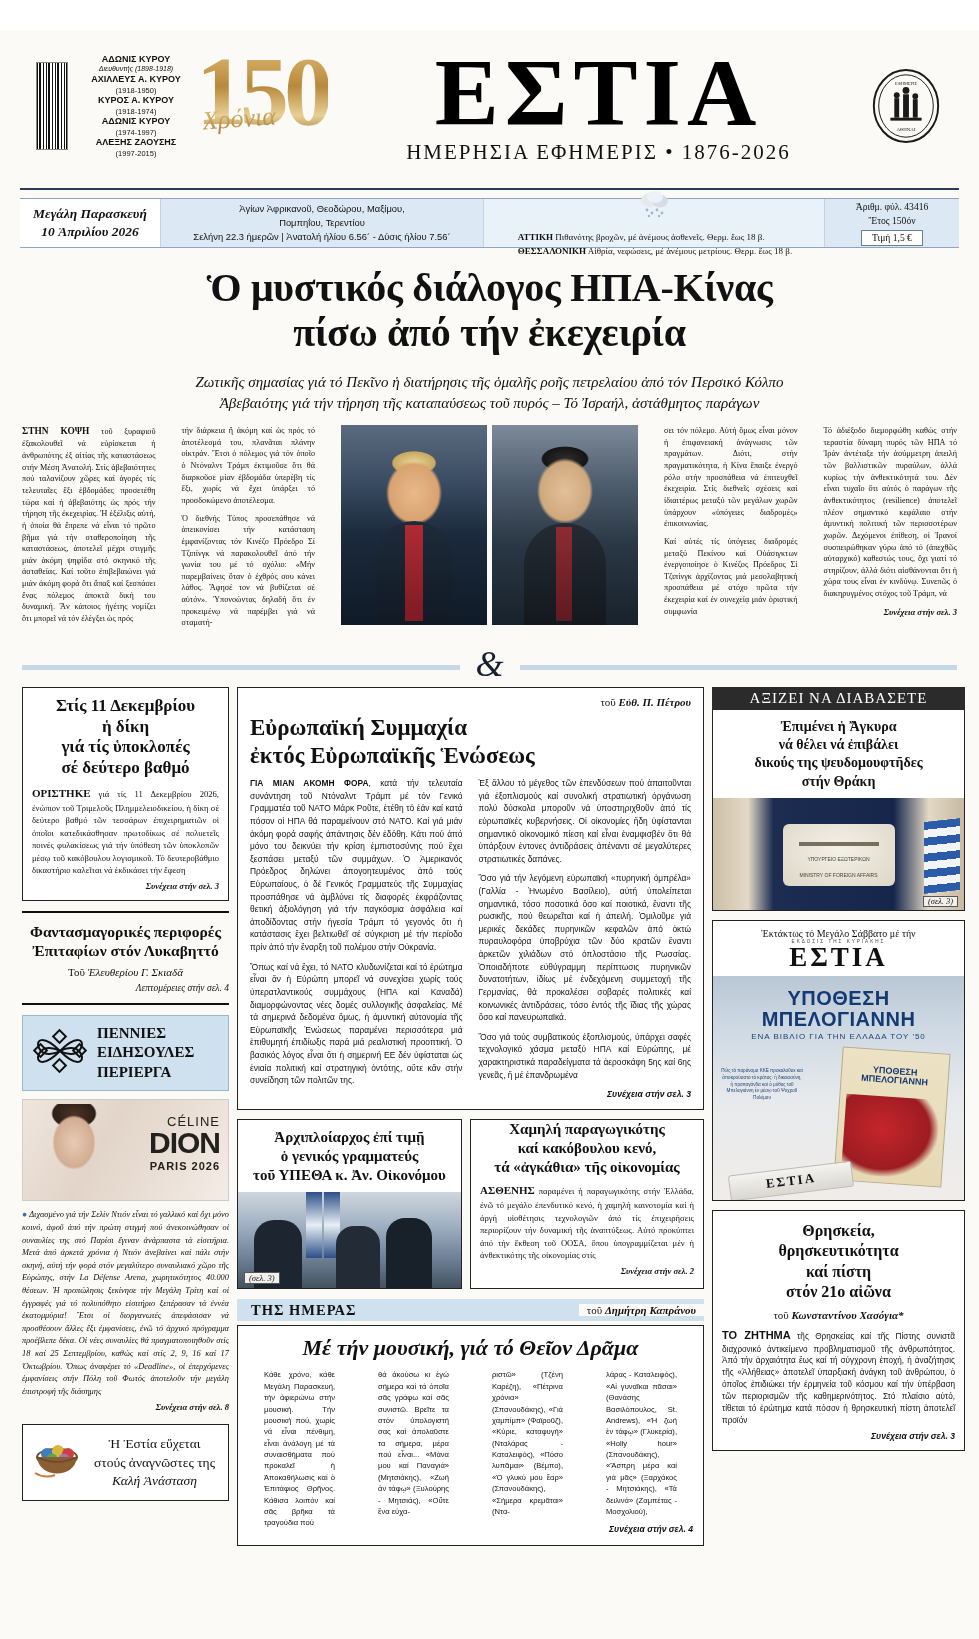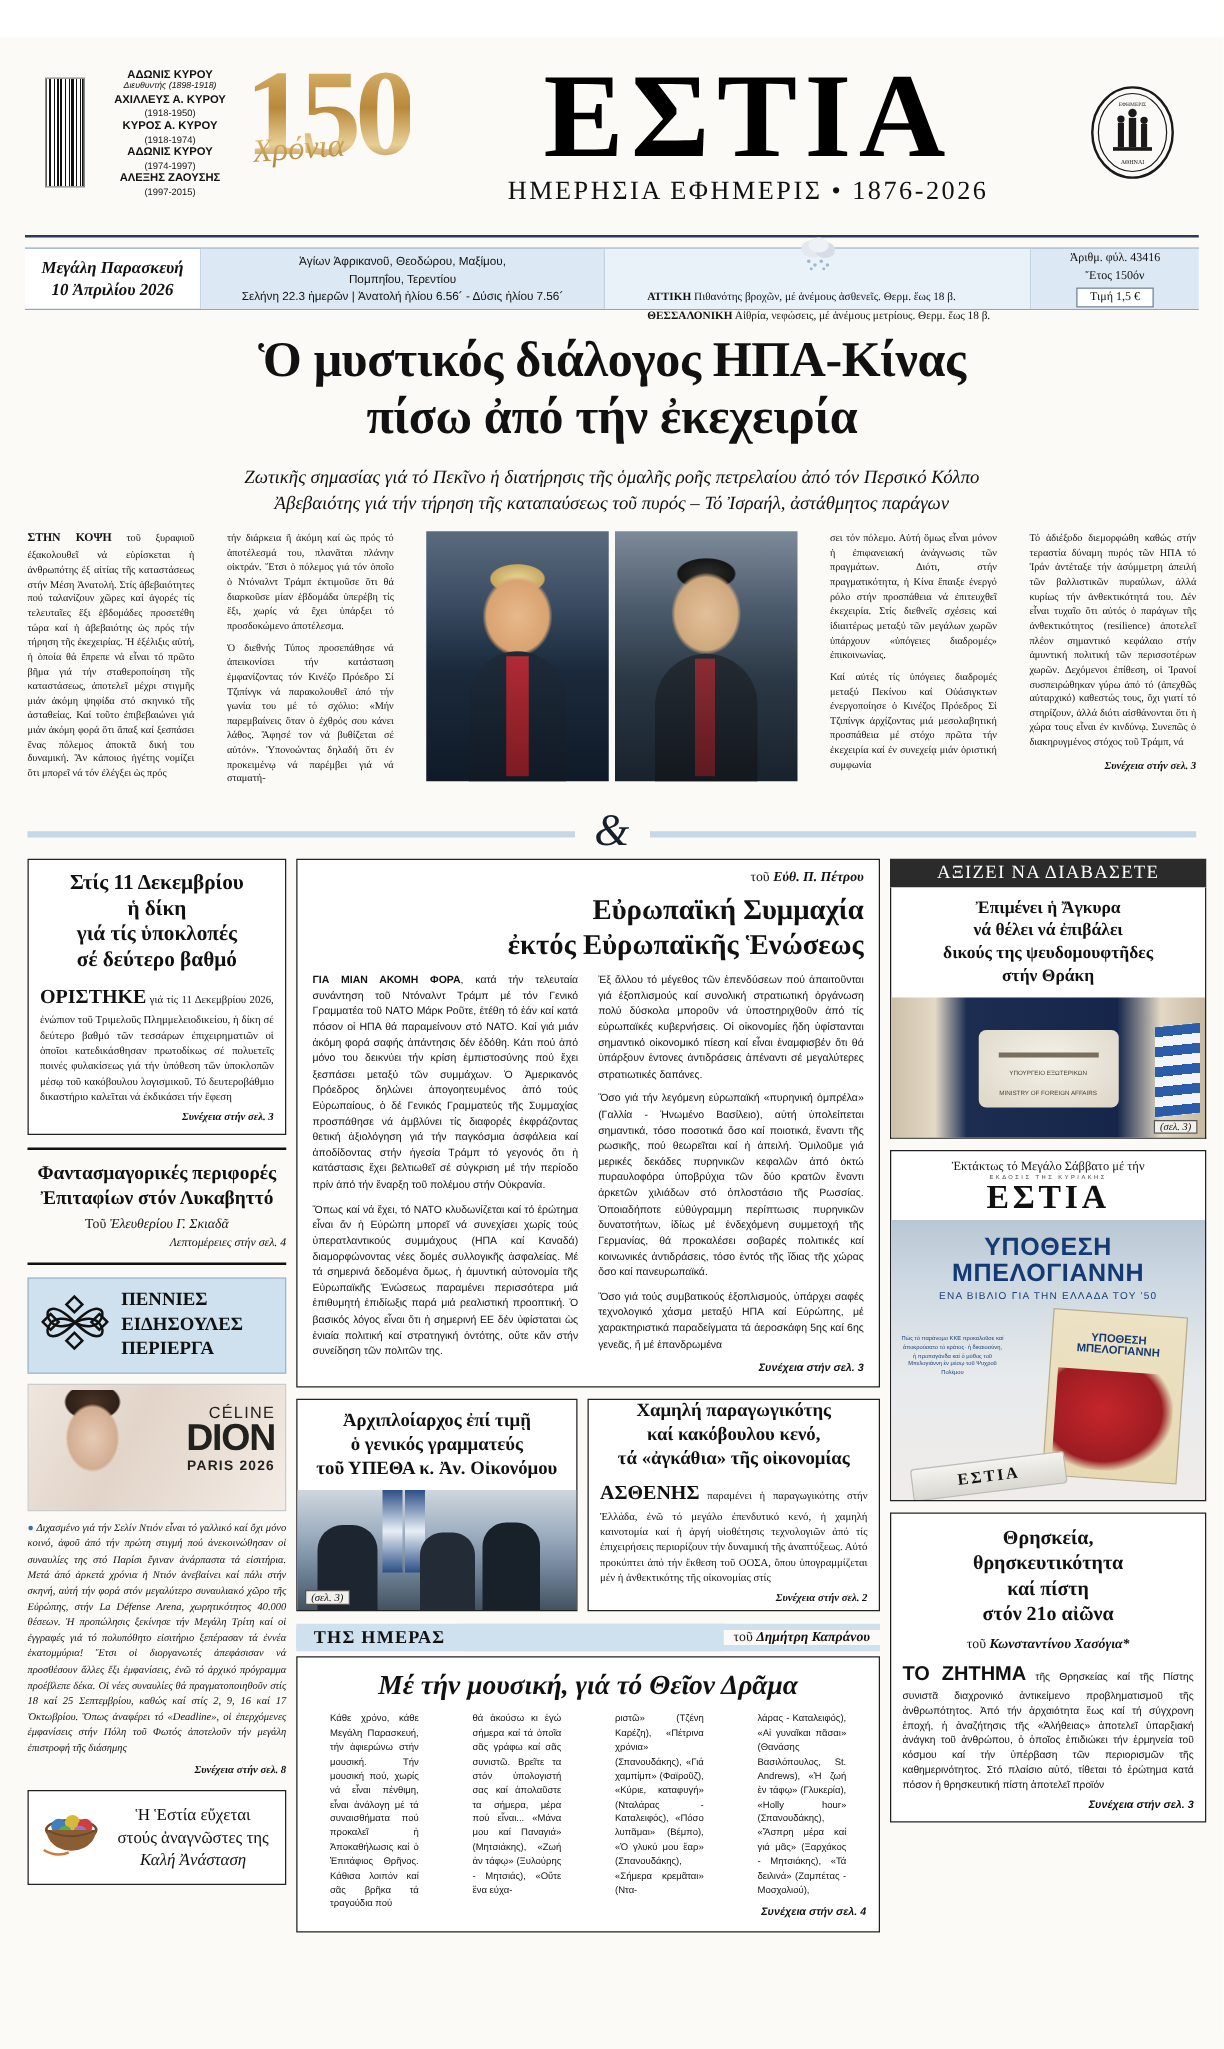--- a/index.html
+++ b/index.html
@@ -178,21 +178,21 @@
   .grid{display:flex;gap:8px;margin:2px 4px 0;}
   .col-l{width:207px;flex:0 0 auto;}
   .col-c{width:467px;flex:0 0 auto;}
   .col-r{width:253px;flex:0 0 auto;}
   .box{border:1px solid #222;background:#fff;padding:8px 9px;box-sizing:border-box;}
   .box-h{
     text-align:center;font-family:"Liberation Serif", serif;font-weight:700;
     font-size:17px;line-height:1.22;margin-bottom:7px;
   }
   .body-txt{font-size:8.6px;line-height:1.45;text-align:justify;}
-  .body-txt .drop{font-weight:700;font-size:16px;}
+  .body-txt .drop{font-weight:700;font-size:11px;}
   .cont{display:block;text-align:right;font-style:italic;font-weight:700;font-size:8.6px;margin-top:3px;}
   .hr-blk{height:2px;background:#111;margin:10px 0 9px;}
   .teaser-h{text-align:center;font-family:"Liberation Serif", serif;font-weight:700;font-size:15.5px;line-height:1.25;}
   .teaser-by{text-align:center;font-size:11px;margin-top:5px;font-family:"Liberation Serif", serif;}
   .teaser-by i{font-style:italic;}
   .teaser-det{text-align:right;font-style:italic;font-size:9.5px;margin-top:5px;}
   .pennies{
     background:#cfe0ef;border:1px solid #9ab6cf;display:flex;align-items:center;gap:10px;
     padding:8px 10px;margin-top:10px;
   }
@@ -210,21 +210,21 @@
   .brief .bullet{color:#3f6fa6;}
   .easter{border:1px solid #222;background:#fff;margin-top:10px;padding:10px 8px;display:flex;align-items:center;gap:6px;}
   .basket{width:52px;height:48px;flex:0 0 auto;position:relative;}
   .easter .etxt{font-family:"Liberation Serif", serif;font-size:13.5px;line-height:1.35;text-align:center;flex:1;}
   .easter .etxt .em{font-style:italic;}
   
   .center-box{border:1px solid #222;background:#fff;padding:10px 12px 8px;position:relative;}
   .byline-r{position:absolute;right:12px;top:8px;font-size:11px;font-family:"Liberation Serif", serif;}
   .byline-r i{font-style:italic;font-weight:700;}
   .center-h{
-    text-align:right;font-family:"Liberation Serif", serif;font-weight:700;
+    text-align:left;font-family:"Liberation Serif", serif;font-weight:700;
     font-size:23px;line-height:1.2;margin:16px 0 8px;
   }
   .two-col{column-count:2;column-gap:16px;font-size:8.4px;line-height:1.5;text-align:justify;}
   .two-col p{margin:0 0 7px;}
   .two-col .lead-sans{font-family:"Liberation Sans", sans-serif;font-weight:700;font-size:8.4px;}
   .sans-body{font-family:"Liberation Sans", sans-serif;}
   .mid-row{display:flex;gap:8px;margin-top:9px;}
   .mid-l{width:225px;flex:0 0 auto;border:1px solid #222;background:#fff;padding:8px 8px 0;box-sizing:border-box;}
   .mid-r{width:234px;flex:0 0 auto;border:1px solid #222;background:#fff;padding:0 9px;box-sizing:border-box;}
   .mid-h{text-align:center;font-family:"Liberation Serif", serif;font-weight:700;font-size:15px;line-height:1.25;}

